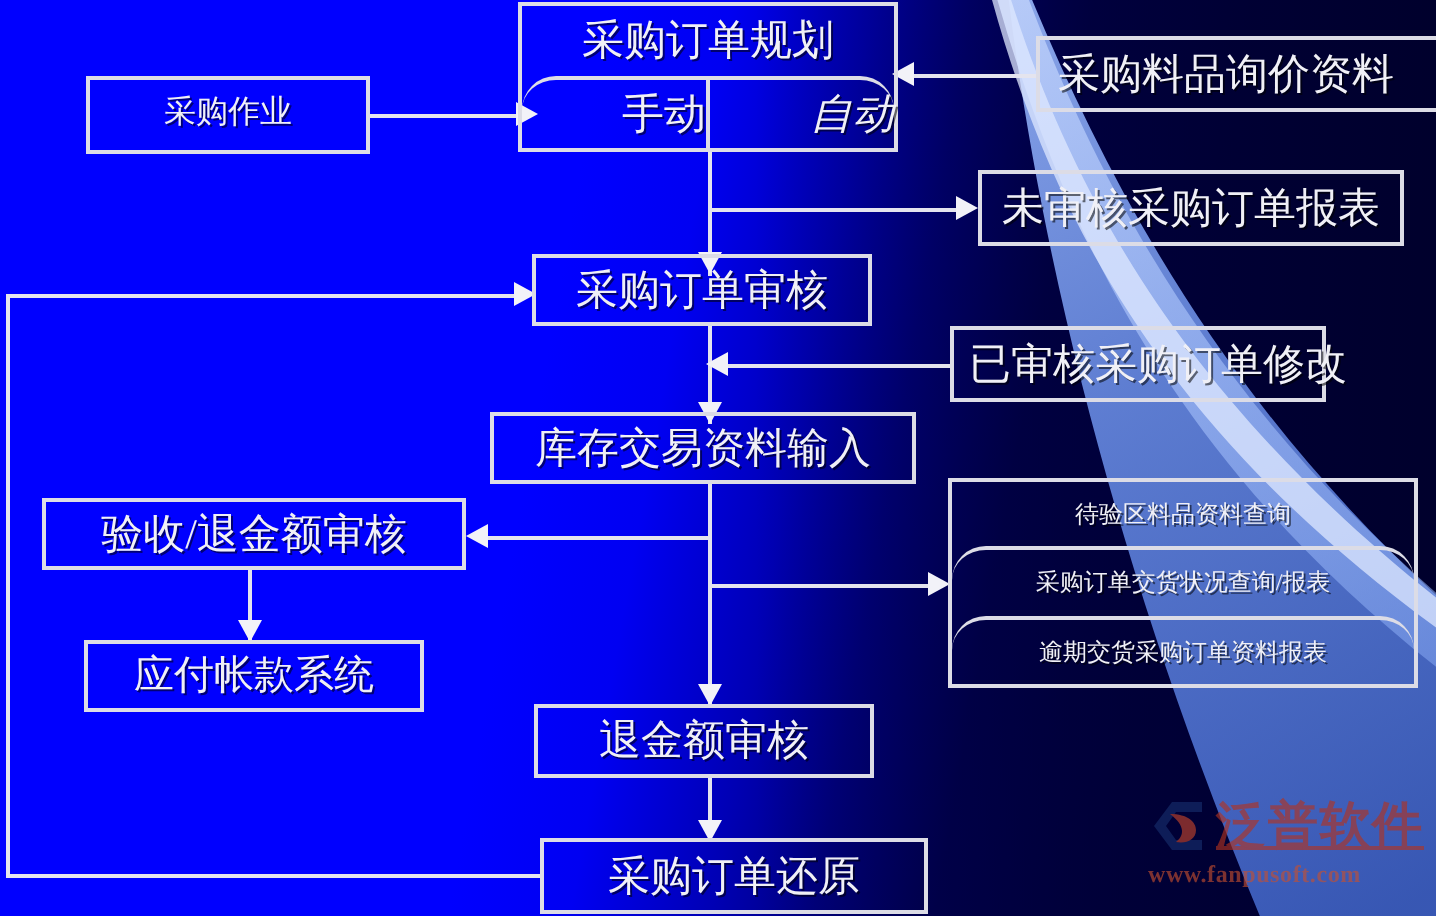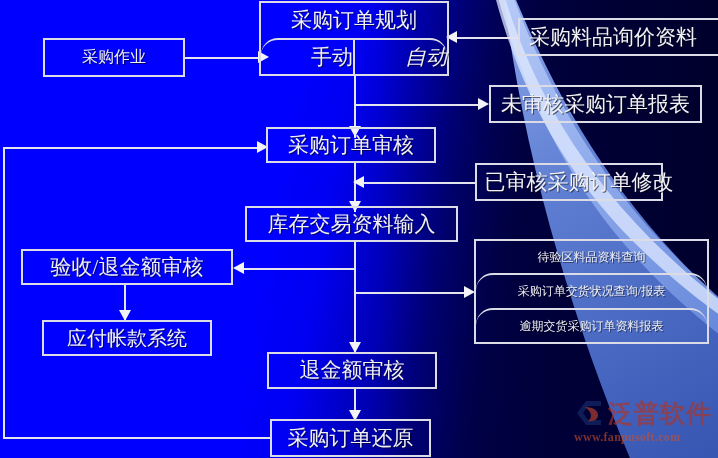--- a/index.html
+++ b/index.html
@@ -67,21 +67,21 @@
 
   
   .wm{
     position:absolute;left:574px;top:398px;width:140px;height:58px;
     opacity:.62;
   }
   .wm-row{display:flex;align-items:center;gap:4px;}
   .wm-mark{position:relative;width:30px;height:30px;flex:0 0 30px;}
   .wm-text{
     font-family:"Liberation Sans","DejaVu Sans",sans-serif;
-    font-size:25px;font-weight:700;color:#b4321e;letter-spacing:1px;line-height:1;
+    font-size:25px;font-weight:700;color:#b4321e;letter-spacing:1px;line-height:1;text-decoration:underline;
   }
   .wm-url{
     margin-top:2px;
     font-family:"Liberation Serif","DejaVu Serif",serif;
     font-size:12px;font-weight:700;color:#c8502e;letter-spacing:.3px;
   }
 </style>
 </head>
 <body>
 
@@ -202,21 +202,21 @@
     </div>
     <div class="srow">
       <span>逾期交货采购订单资料报表</span>
     </div>
   </div>
 
   <div class="box" style="left:267px;top:352px;width:170px;height:37px;font-size:21px;">
     <span>退金额审核</span>
   </div>
 
-  <div class="box" style="left:270px;top:419px;width:161px;height:38px;font-size:21px;">
+  <div class="box" style="left:270px;top:419px;width:194px;height:38px;font-size:21px;">
     <span>采购订单还原</span>
   </div>
 
   <div class="wm">
     <div class="wm-row">
       <span class="wm-mark">
         <svg width="30" height="30" viewBox="0 0 30 30">
           <path d="M3 15 L12 3 L27 3 L27 8 L14 8 L9 15 L14 22 L27 22 L27 27 L12 27 Z" fill="#17306e"></path>
           <path d="M11 9 C20 9 24 13 24 17 C24 22 19 24 14 23 C18 20 19 15 11 9 Z" fill="#c8462a"></path>
         </svg>

